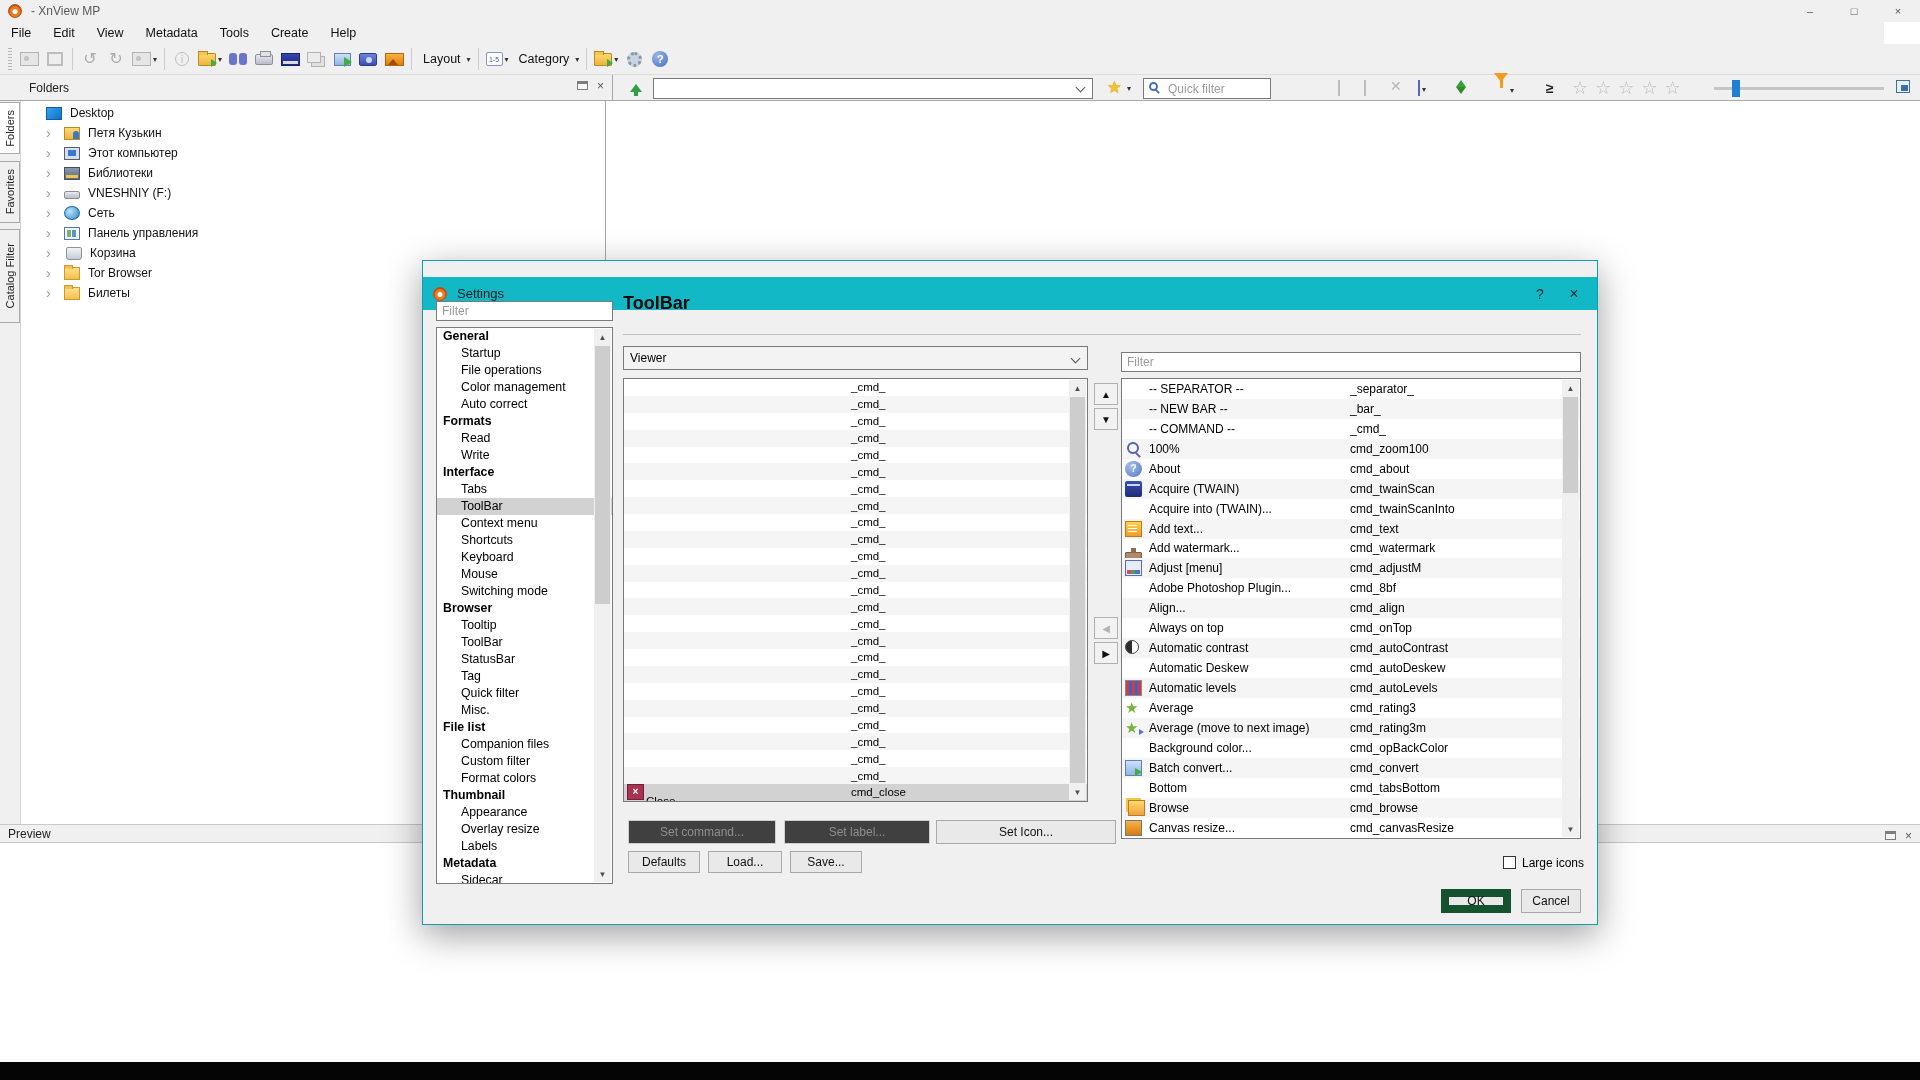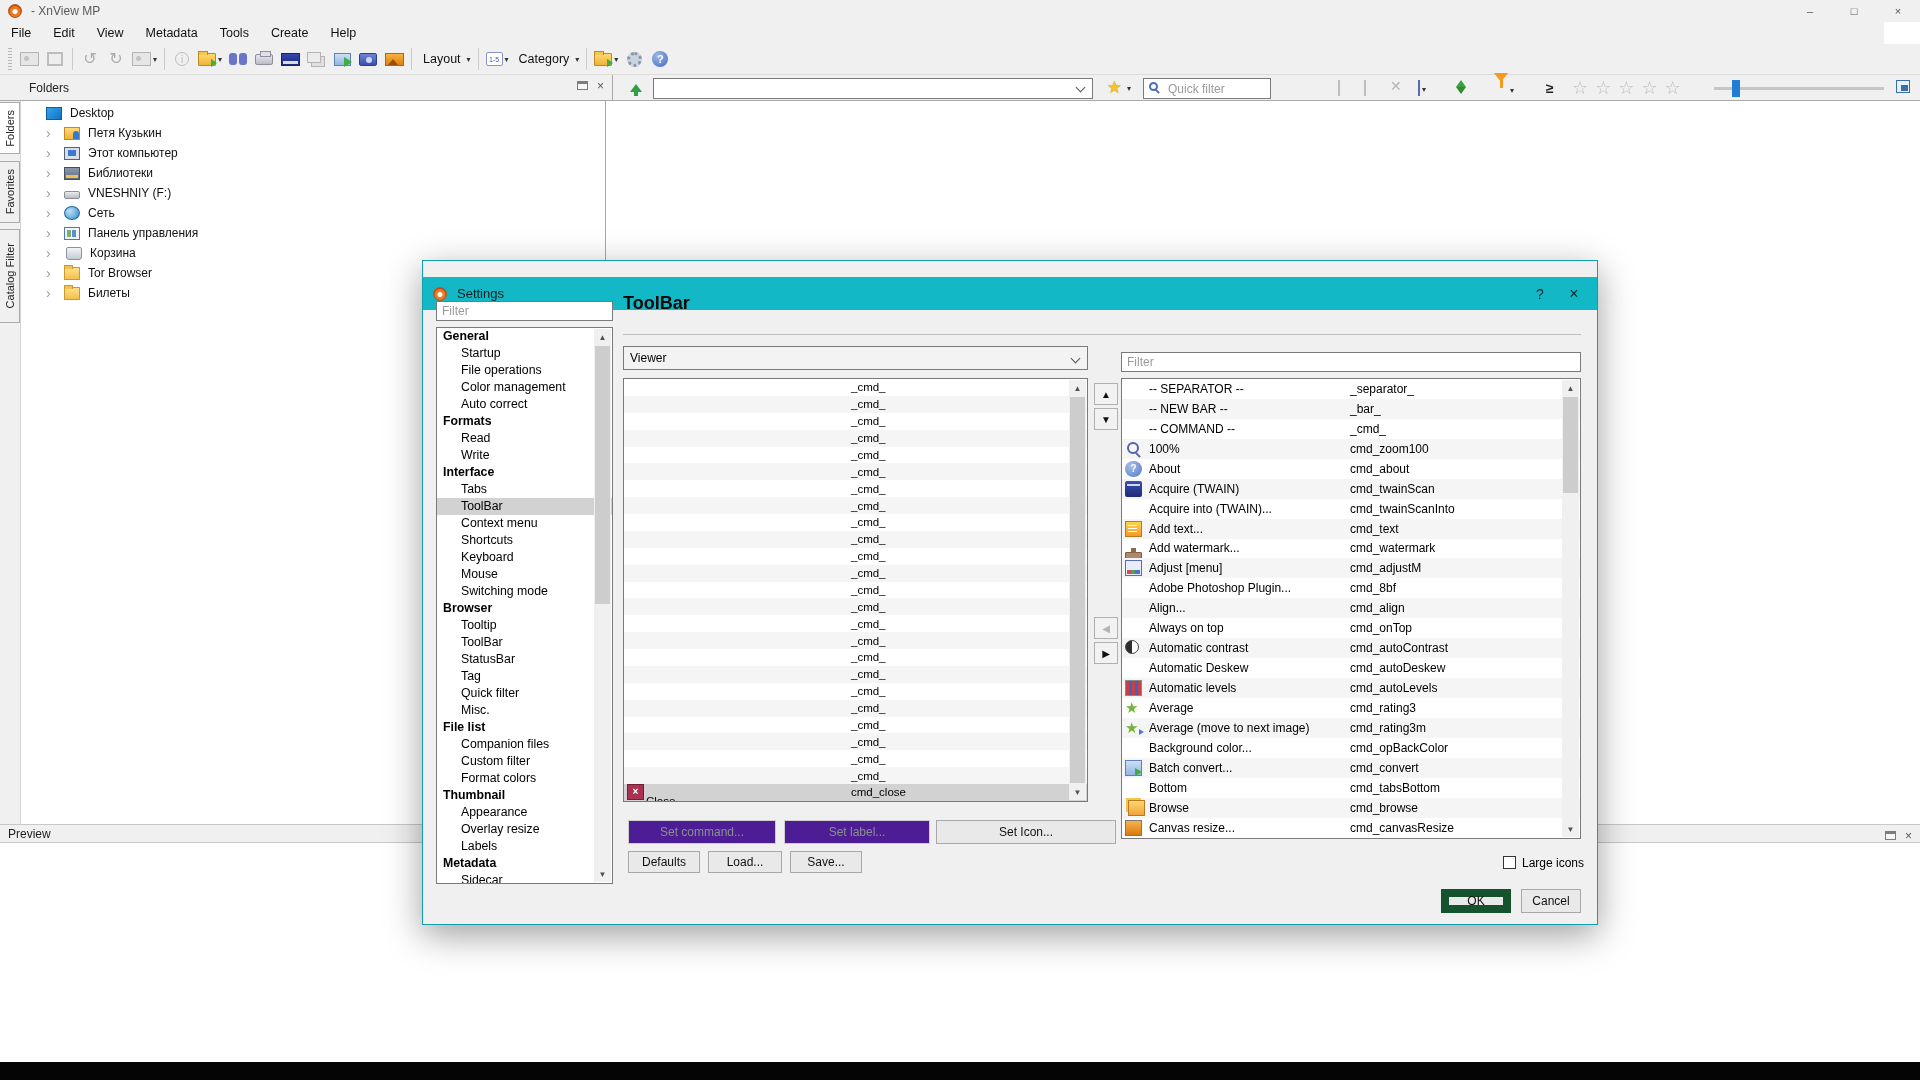--- a/index.html
+++ b/index.html
@@ -173,21 +173,21 @@
   .nav-sb-thumb { top:17px; height:258px; }
   .mid-sb-thumb { top:17px; bottom:17px; }
   .right-sb-thumb { top:17px; height:96px; }
 
   
   .sq-btn { position:absolute; width:24px; height:22px; background:#f2f2f2; border:1px solid #b0b0b0; display:flex; align-items:center; justify-content:center; font-size:10px; color:#111; }
   .mv-up { left:671px; top:122px; } .mv-down { left:671px; top:147px; }
   .tr-left { left:671px; top:356px; color:#b3b3b3; } .tr-right { left:671px; top:381px; }
 
   .btn { position:absolute; height:24px; background:#e9e9e9; border:1px solid #a8a8a8; font:12px "Liberation Sans",sans-serif; color:#111; text-align:center; display:flex; align-items:center; justify-content:center; }
-  .btn.disabled { background:#4c1d95; border-color:#cfcfcf; color:#8f8f8f; }
+  .btn.disabled { background:#404040; border-color:#cfcfcf; color:#8f8f8f; }
   .b-setcmd { left:205px; top:559px; width:148px; }
   .b-setlabel { left:361px; top:559px; width:146px; }
   .b-seticon { left:513px; top:559px; width:180px; }
   .b-defaults { left:205px; top:590px; width:72px; height:22px; }
   .b-load { left:285px; top:590px; width:74px; height:22px; }
   .b-save { left:367px; top:590px; width:72px; height:22px; }
   .b-ok { left:1018px; top:628px; width:70px; border:8px solid #14532d; }
   .b-cancel { left:1098px; top:628px; width:60px; }
 
   .large-icons { position:absolute; left:1080px; top:595px; display:flex; align-items:flex-start; gap:6px; font-size:12px; }

